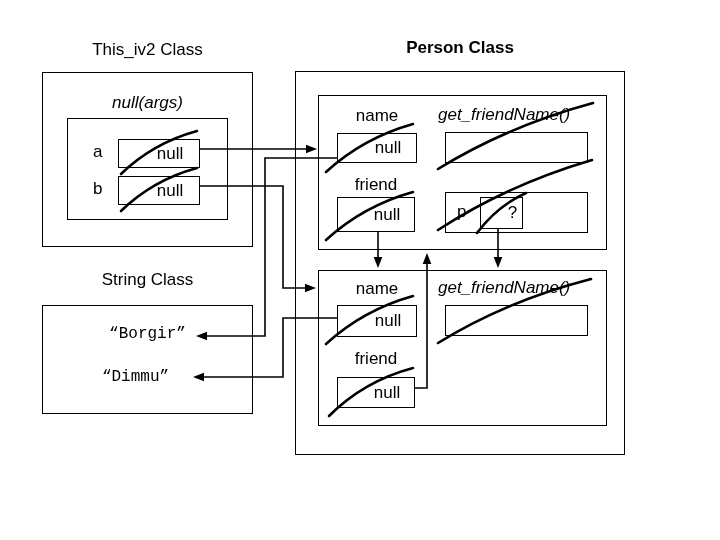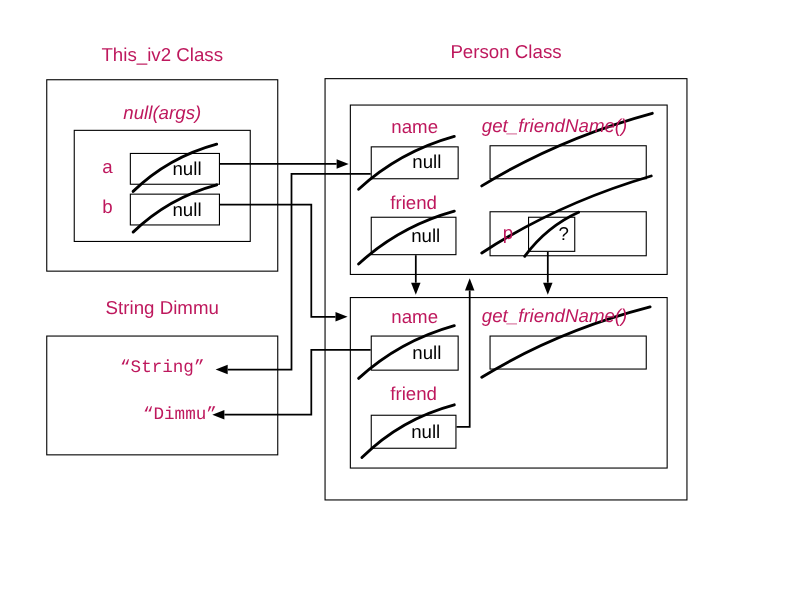--- a/index.html
+++ b/index.html
@@ -1,20 +1,20 @@
 <!DOCTYPE html>
 <html><head>
 <meta charset="utf-8">
 <style>
   html,body{margin:0;padding:0;background:#fff;}
   #canvas{
     position:relative;width:720px;height:540px;background:#ffffff;
     font-family:"Liberation Sans",sans-serif;color:#000;overflow:hidden;
   }
-  .lbl{position:absolute;font-size:17px;line-height:20px;white-space:nowrap;color:#be185d;}
+  .lbl{position:absolute;font-size:17px;line-height:20px;white-space:nowrap;color:#000000;}
   .ctr{text-align:center;}
   .ital{font-style:italic;}
   .mono{font-family:"Liberation Mono","DejaVu Sans Mono",monospace;font-size:16px;}
   .box{position:absolute;border:1.6px solid #000;background:transparent;box-sizing:border-box;padding-left:22px;}
   .vbox{display:flex;align-items:center;justify-content:center;font-size:17px;}
   #wires{position:absolute;left:0;top:0;width:720px;height:540px;pointer-events:none;}
   .wire{stroke:#000;stroke-width:1.6;fill:none;}
   .strike{stroke:#000;stroke-width:2.6;fill:none;stroke-linecap:round;}
   .head{fill:#000;stroke:none;}
 </style>
@@ -66,21 +66,21 @@
   <div class="lbl" style="left:93px;top:142px;">a</div>
   <div class="box vbox" style="left:118px;top:139px;width:82px;height:29px;">
     <span>null</span>
   </div>
 
   <div class="lbl" style="left:93px;top:179px;">b</div>
   <div class="box vbox" style="left:118px;top:176px;width:82px;height:29px;">
     <span>null</span>
   </div>
 
-  <div class="lbl ctr" style="left:295px;top:38px;width:330px;">Person Class</div>
+  <div class="lbl ctr" style="left:295px;top:38px;width:330px;font-weight:bold;">Person Class</div>
   <div class="box" style="left:295px;top:71px;width:330px;height:384px;"></div>
 
   <div class="box" style="left:318px;top:95px;width:289px;height:155px;"></div>
   <div class="lbl ctr" style="left:337px;top:106px;width:80px;">name</div>
   <div class="box vbox" style="left:337px;top:133px;width:80px;height:30px;">
     <span>null</span>
   </div>
   <div class="lbl ital" style="left:438px;top:105px;">get_friendName()</div>
   <div class="box" style="left:445px;top:132px;width:143px;height:31px;"></div>
   <div class="lbl ctr" style="left:337px;top:175px;width:78px;">friend</div>
@@ -98,18 +98,18 @@
   <div class="box vbox" style="left:337px;top:305px;width:80px;height:32px;">
     <span>null</span>
   </div>
   <div class="lbl ital" style="left:438px;top:278px;">get_friendName()</div>
   <div class="box" style="left:445px;top:305px;width:143px;height:31px;"></div>
   <div class="lbl ctr" style="left:337px;top:349px;width:78px;">friend</div>
   <div class="box vbox" style="left:337px;top:377px;width:78px;height:31px;">
     <span>null</span>
   </div>
 
-  <div class="lbl ctr" style="left:42px;top:270px;width:211px;">String Dimmu</div>
+  <div class="lbl ctr" style="left:42px;top:270px;width:211px;">String Class</div>
   <div class="box" style="left:42px;top:305px;width:211px;height:109px;"></div>
-  <div class="lbl ctr mono" style="left:42px;top:324px;width:211px;">“String”</div>
-  <div class="lbl ctr mono" style="left:58px;top:367px;width:211px;">“Dimmu”</div>
+  <div class="lbl ctr mono" style="left:42px;top:324px;width:211px;">“Borgir”</div>
+  <div class="lbl ctr mono" style="left:30px;top:367px;width:211px;">“Dimmu”</div>
 
 </div>
 
 </body></html>

